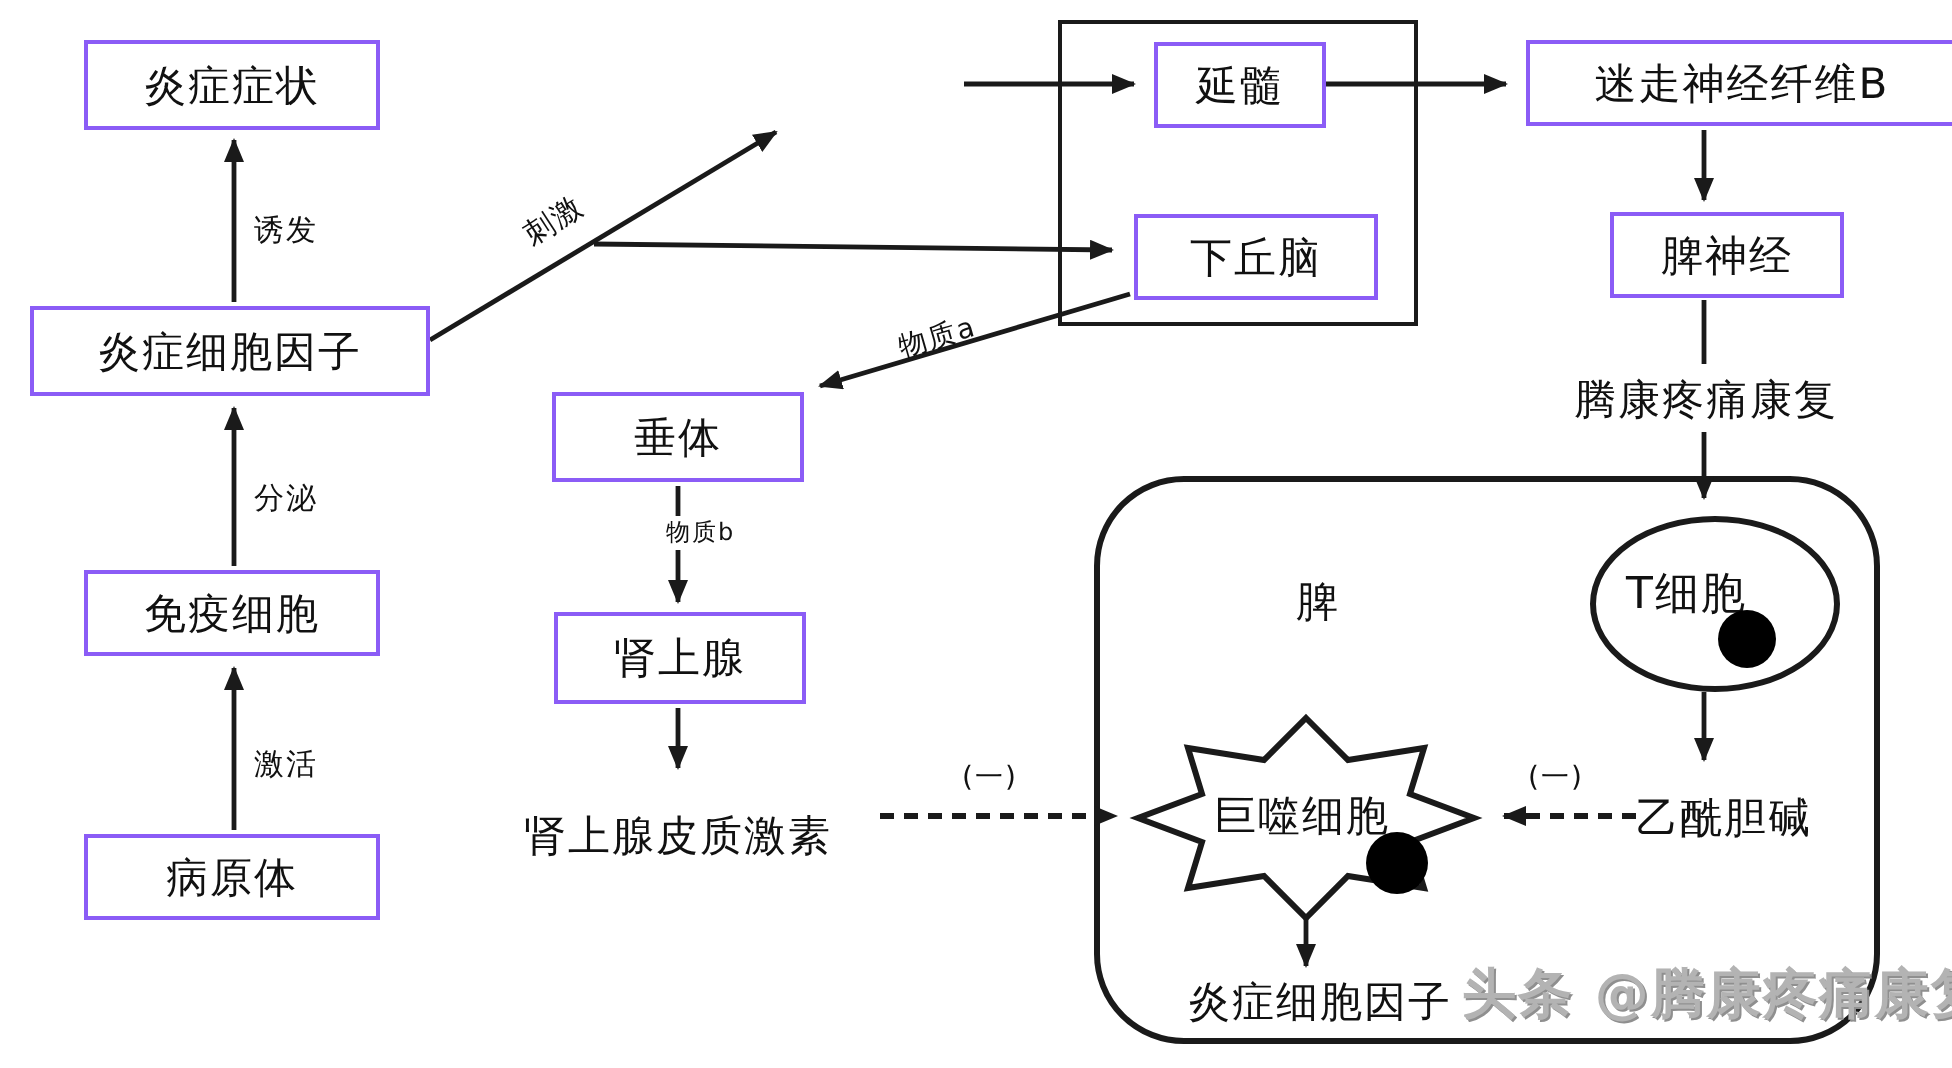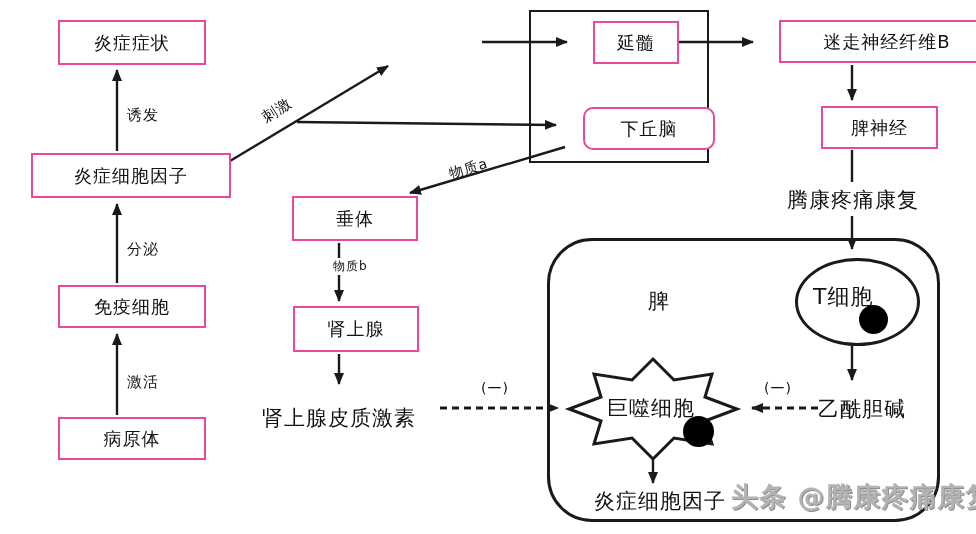--- a/index.html
+++ b/index.html
@@ -1,25 +1,24 @@
 <!DOCTYPE html>
 <html><head>
 <meta charset="utf-8">
 <style>
   html,body{margin:0;padding:0;background:#fff;}
   #stage{
     position:relative;width:976px;height:534px;background:#fff;overflow:hidden;
     font-family:"DejaVu Sans","Liberation Sans",sans-serif;color:#111;
   }
   .box{
-    position:absolute;border:2px solid #ec4899;background:#fff;
+    position:absolute;border:2px solid #8b5cf6;background:#fff;
     display:flex;align-items:center;justify-content:center;
-    font-size:18px;letter-spacing:1px;white-space:nowrap;box-sizing:border-box;
+    font-size:21px;letter-spacing:1px;white-space:nowrap;box-sizing:border-box;
     z-index:3;
-    margin-left:16px;
   }
   .container-box{
     position:absolute;border:2px solid #1a1a1a;background:transparent;
     box-sizing:border-box;z-index:1;
   }
   .freetext{
     position:absolute;font-size:21px;letter-spacing:1px;white-space:nowrap;z-index:4;
   }
   .edgelabel{
     position:absolute;font-size:15px;letter-spacing:1px;white-space:nowrap;
@@ -82,21 +81,21 @@
 
   <div class="box" style="left:42px;top:285px;width:148px;height:43px;">免疫细胞</div>
 
   <div class="box" style="left:42px;top:417px;width:148px;height:43px;">病原体</div>
 
 
   <div class="container-box" style="left:529px;top:10px;width:180px;height:153px;"></div>
 
   <div class="box" style="left:577px;top:21px;width:86px;height:43px;">延髓</div>
 
-  <div class="box" style="left:567px;top:107px;width:132px;height:43px;border-radius:10px;">下丘脑</div>
+  <div class="box" style="left:567px;top:107px;width:122px;height:43px;">下丘脑</div>
 
   <div class="box" style="left:763px;top:20px;width:216px;height:43px;">迷走神经纤维B</div>
 
   <div class="box" style="left:805px;top:106px;width:117px;height:43px;">脾神经</div>
 
   <div class="box" style="left:277px;top:306px;width:126px;height:46px;">肾上腺</div>
 
   <div class="box" style="left:276px;top:196px;width:126px;height:45px;">垂体</div>
 
   <div class="container-box" style="left:547px;top:238px;width:393px;height:284px;border-width:3px;border-radius:45px;"></div>

